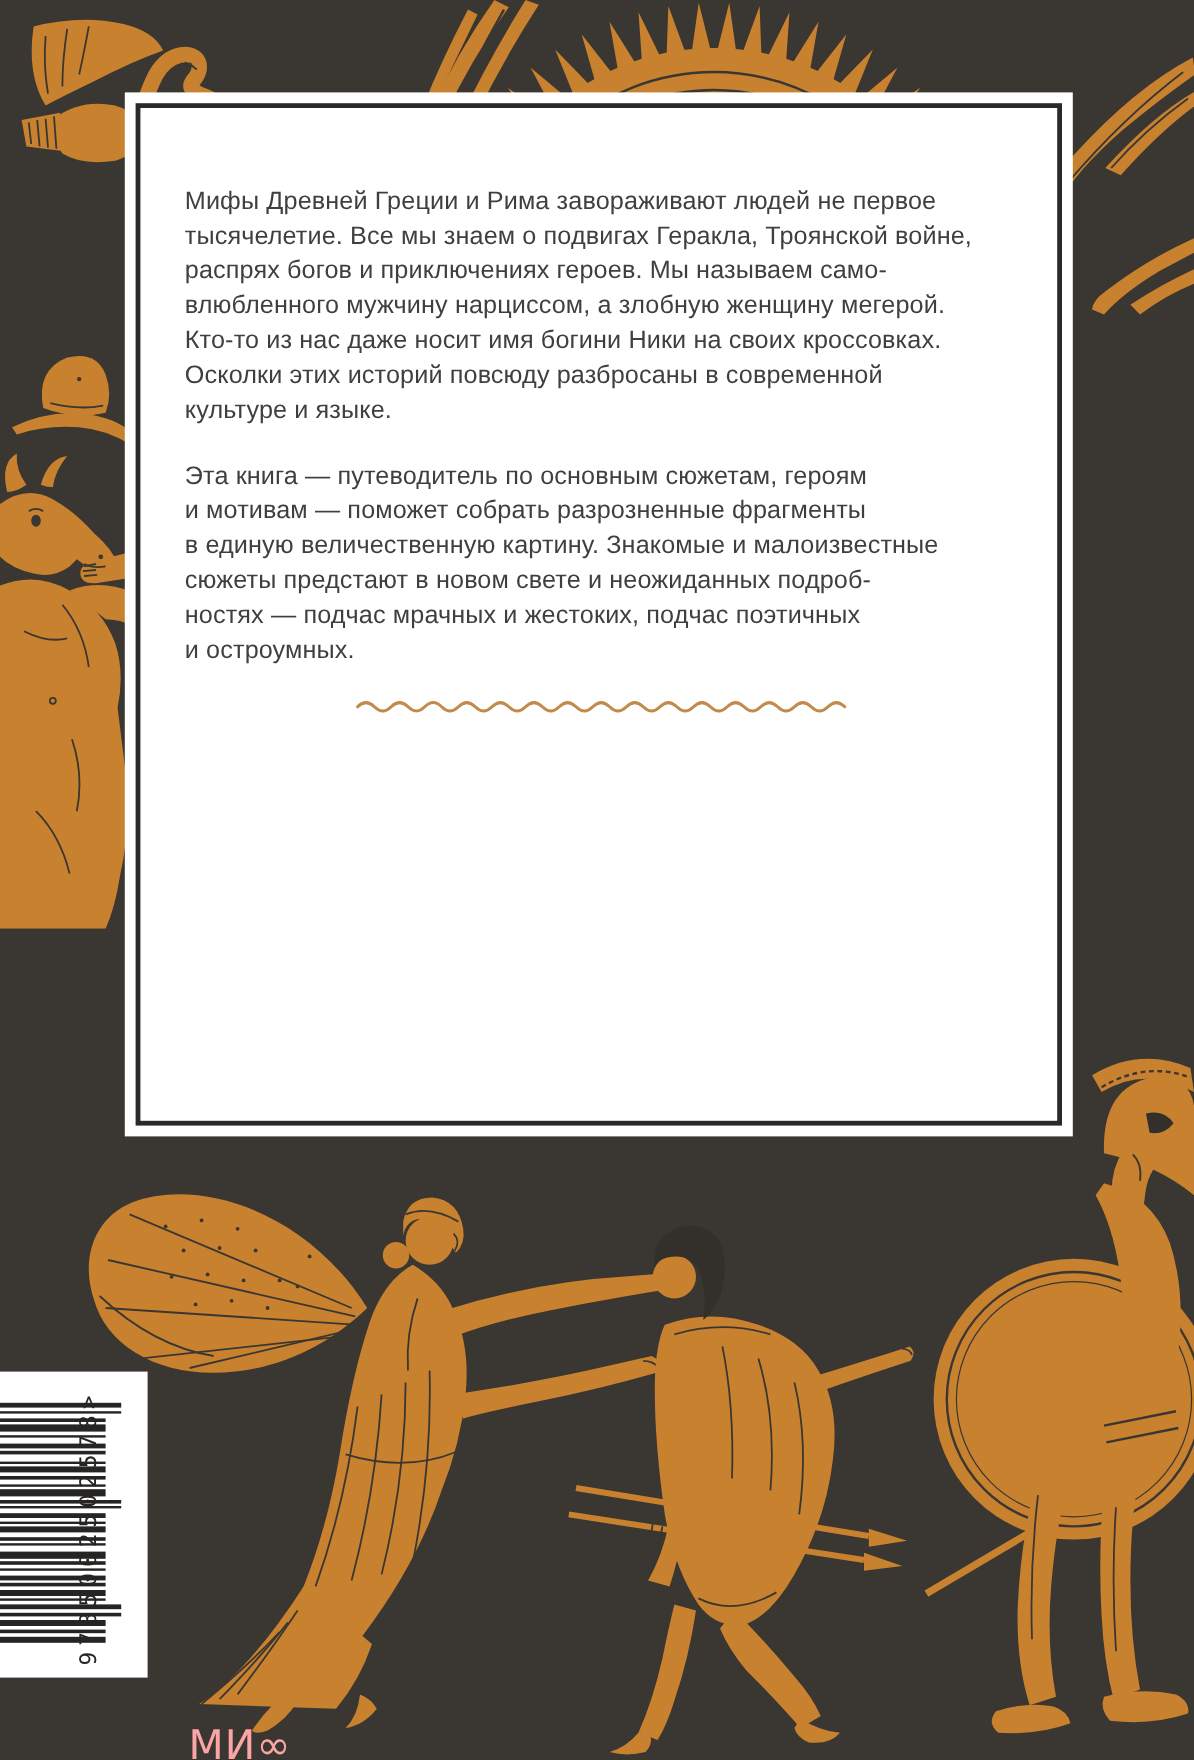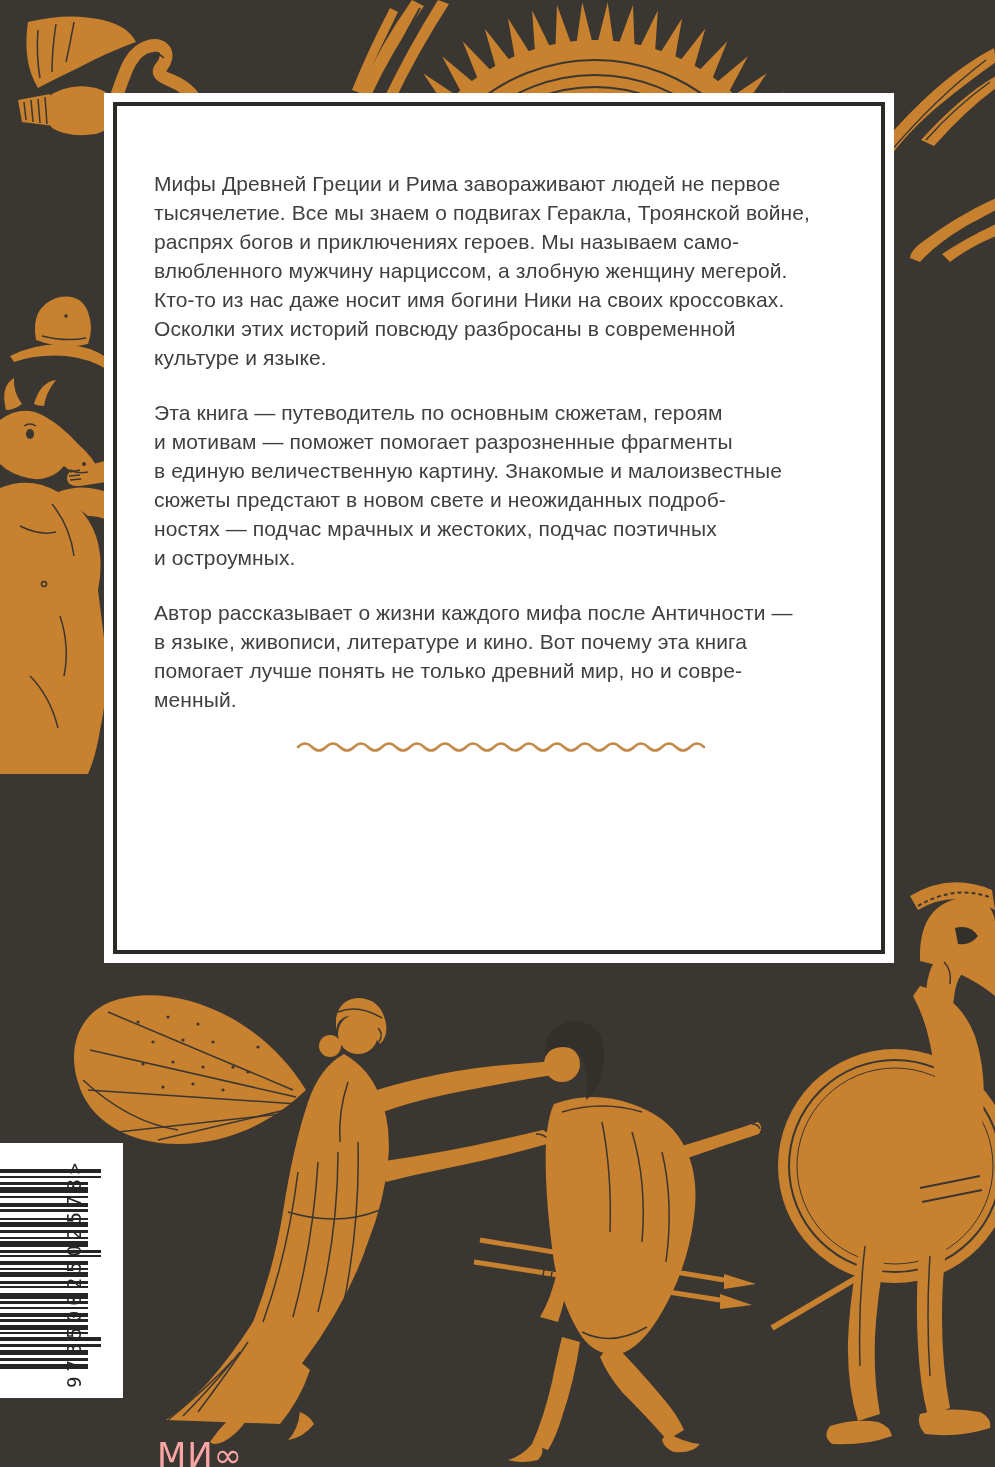--- a/index.html
+++ b/index.html
@@ -3,21 +3,21 @@
 <meta charset="utf-8">
 <style>
   html,body{margin:0;padding:0;background:#222;}
   #cover{
     position:relative;width:995px;height:1467px;overflow:hidden;
     background:#3a3631;font-family:"Liberation Sans",sans-serif;
   }
   .illus{position:absolute;z-index:1;}
   
   #panel{
-    position:absolute;left:104px;top:93px;width:790px;height:870px;
+    position:absolute;left:104px;top:77px;width:790px;height:870px;
     background:#ffffff;z-index:10;
   }
   #panel-border{position:absolute;inset:9px;border:4px solid #2b2a27;}
   #panel-content{position:absolute;left:50px;top:76px;right:46px;}
   #panel-content p{
     margin:0 0 26px 0;white-space:pre-line;
     font-size:21px;line-height:29px;color:#403f3d;letter-spacing:.1px;
   }
   #wavy{display:block;margin:8px auto 20px auto;}
   
@@ -267,29 +267,25 @@
     <div id="panel-border"></div>
     <div id="panel-content">
       <p>Мифы Древней Греции и Рима завораживают людей не первое
 тысячелетие. Все мы знаем о подвигах Геракла, Троянской войне,
 распрях богов и приключениях героев. Мы называем само-
 влюбленного мужчину нарциссом, а злобную женщину мегерой.
 Кто-то из нас даже носит имя богини Ники на своих кроссовках.
 Осколки этих историй повсюду разбросаны в современной
 культуре и языке.</p>
       <p>Эта книга — путеводитель по основным сюжетам, героям
-и мотивам — поможет помогает разрозненные фрагменты
+и мотивам — поможет собрать разрозненные фрагменты
 в единую величественную картину. Знакомые и малоизвестные
 сюжеты предстают в новом свете и неожиданных подроб-
 ностях — подчас мрачных и жестоких, подчас поэтичных
 и остроумных.</p>
-      <p>Автор рассказывает о жизни каждого мифа после Античности —
-в языке, живописи, литературе и кино. Вот почему эта книга
-помогает лучше понять не только древний мир, но и совре-
-менный.</p>
       <svg id="wavy" width="410" height="14" viewBox="0 0 410 14">
         <path d="M2,7 Q9,0 16,7 T30,7 T44,7 T58,7 T72,7 T86,7 T100,7 T114,7 T128,7 T142,7 T156,7 T170,7 T184,7 T198,7 T212,7 T226,7 T240,7 T254,7 T268,7 T282,7 T296,7 T310,7 T324,7 T338,7 T352,7 T366,7 T380,7 T394,7 T408,7" fill="none" stroke="#c28a4b" stroke-width="2.5" stroke-linecap="round"></path>
       </svg>
     </div>
   </div>
 
   <div id="barcode">
     <svg width="102" height="255" viewBox="0 0 102 255">
       <g fill="#262524">
         <rect x="0" y="26" width="101" height="4"></rect>

